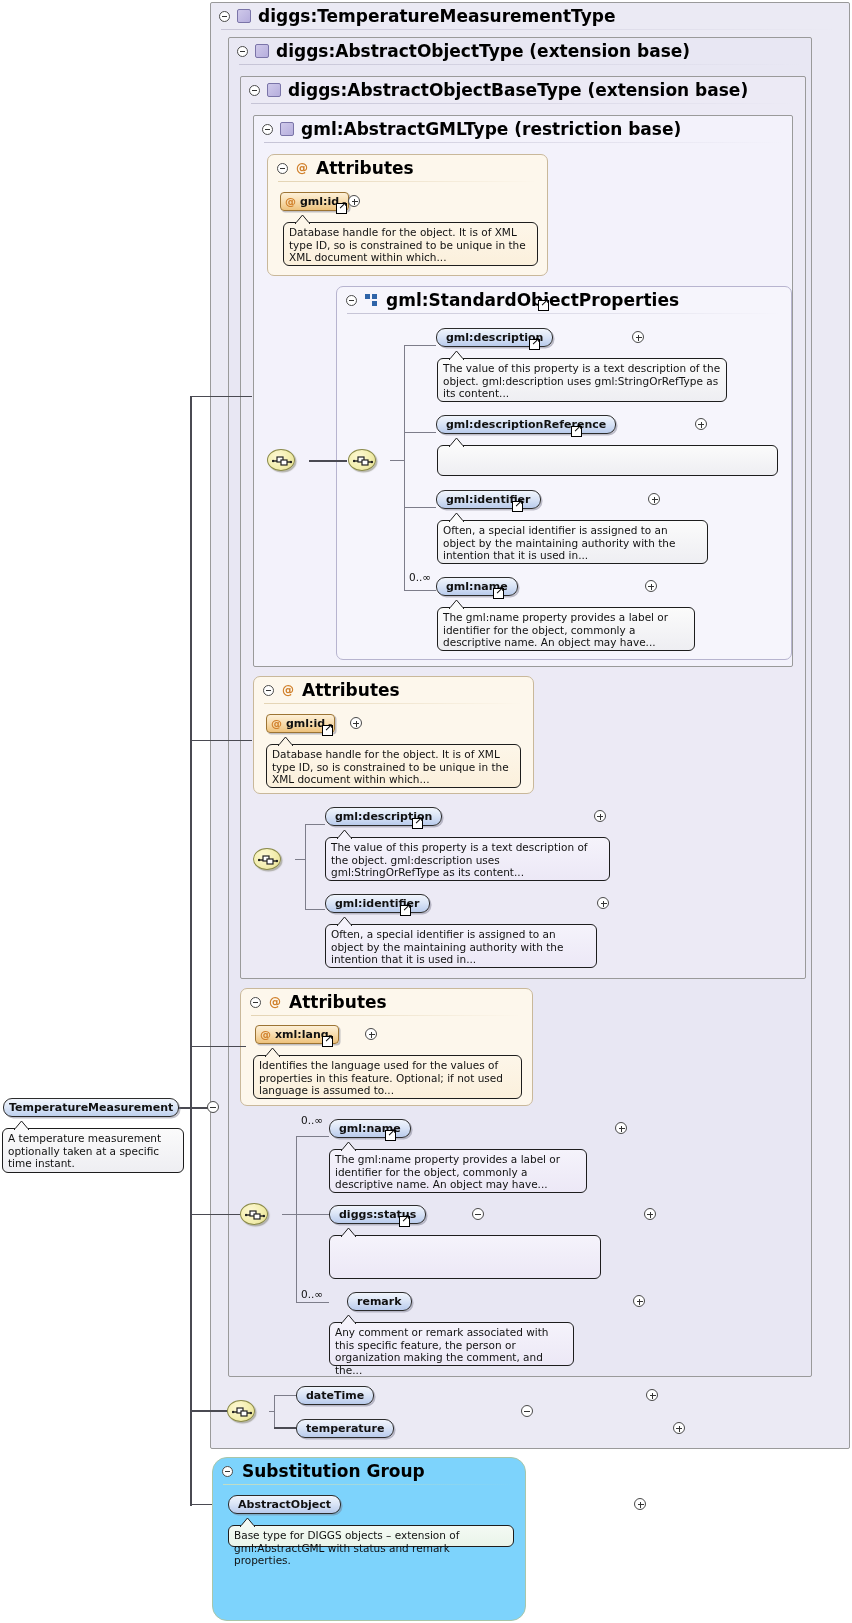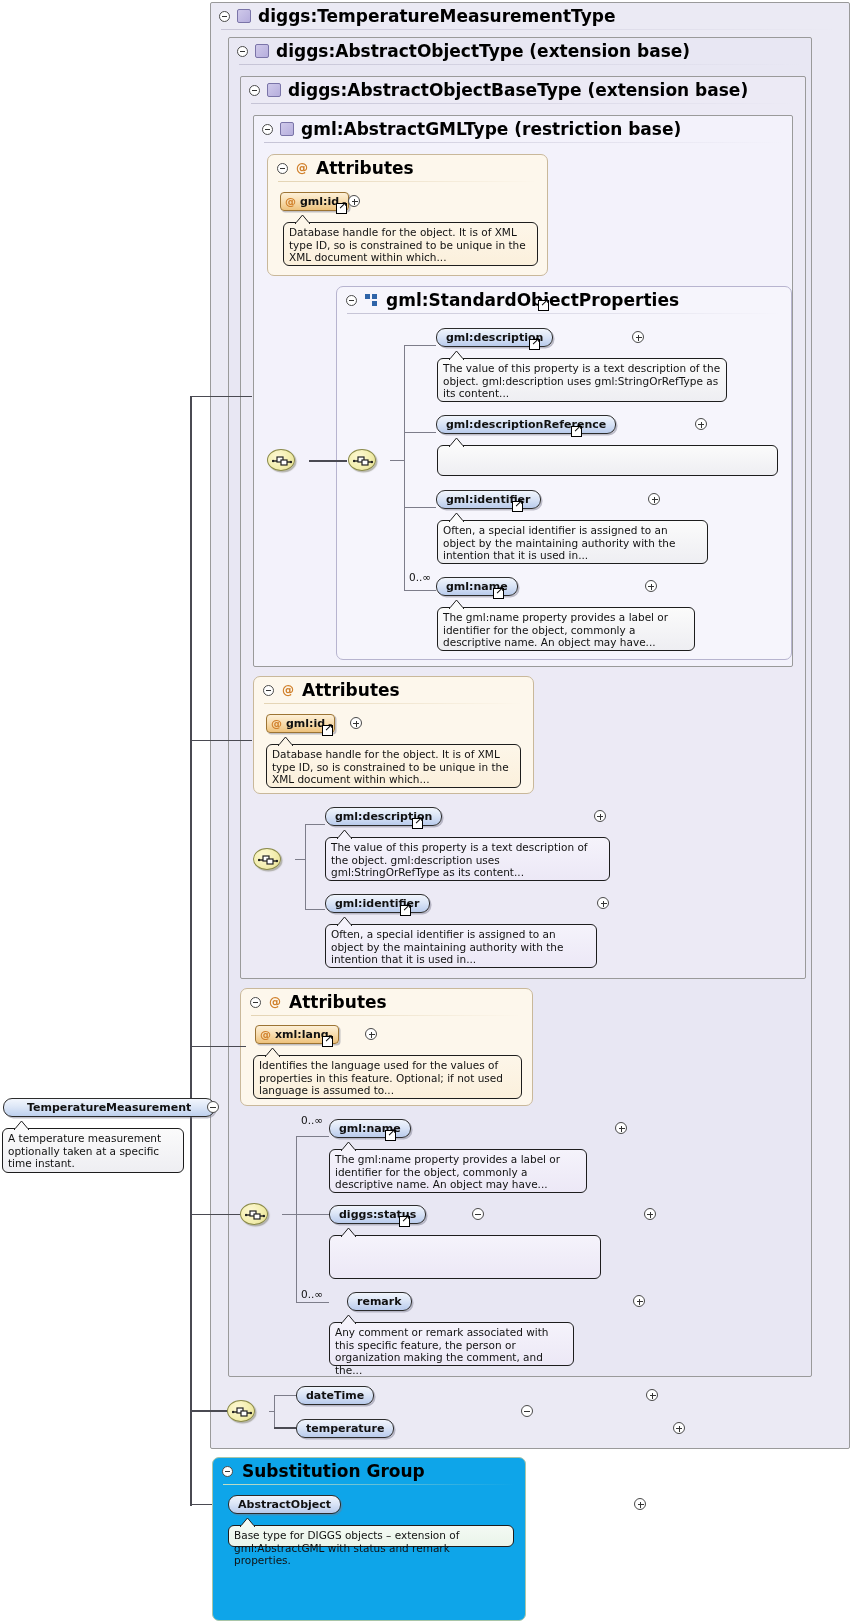--- a/index.html
+++ b/index.html
@@ -28,23 +28,23 @@
     background:#fdf7ec;
     border:1px solid #c9b89a;
     border-radius:7px;
   }
   .box.seqgroup{
     background:#f6f5fc;
     border:1px solid #b7b4cf;
     border-radius:7px;
   }
   .box.subst{
-    background:#0ea5e9;
+    background:#7dd3fc;
     border:1px solid #a9c6a9;
-    border-radius:7px;
+    border-radius:15px;
   }
 
   .box-header{
     position:absolute;left:0;top:0;right:0;height:26px;
     display:flex;align-items:center;
   }
   .hdr-sep{position:absolute;left:10px;right:10px;height:1px;
     background:linear-gradient(to right,#c6c4d6,rgba(198,196,214,0));}
   .hdr-sep.orange{background:linear-gradient(to right,#e4d4b4,rgba(228,212,180,0));}
   .hdr-sep.green{background:linear-gradient(to right,#c3ddc3,rgba(195,221,195,0));}
@@ -284,21 +284,21 @@
 <div class="ln v dark" style="left:190px;top:397px;width:2px;height:1014px;"></div>
 <div class="ln h dark" style="left:190px;top:396px;width:62px;height:1px;"></div>
 <div class="ln h dark" style="left:190px;top:740px;width:62px;height:1px;"></div>
 <div class="ln h dark" style="left:190px;top:1046px;width:56px;height:1px;"></div>
 <div class="ln h dark" style="left:190px;top:1214px;width:50px;height:1px;"></div>
 <div class="ln h dark" style="left:190px;top:1410px;width:37px;height:2px;"></div>
 <div class="ln h dark" style="left:190px;top:1504px;width:42px;height:1px;"></div>
 <div class="ln v dark" style="left:190px;top:1410px;width:2px;height:96px;"></div>
 
 
-<div class="pill root" style="left:3px;top:1098px;padding:0 23px;">
+<div class="pill root" style="left:3px;top:1098px;padding:0 5px;">
   <span>TemperatureMeasurement</span>
 </div>
 <span class="circ circ-s abs" style="left:160px;top:1101px;"></span>
 <div class="anno" style="left:2px;top:1128px;width:182px;height:45px;">
   <div class="tailline" style="left:11px;">
     <svg width="15" height="9">
         <polygon points="0,9 7.5,0 15,9" fill="#fbfbfb" stroke="#1d1d1d" stroke-width="1"></polygon>
         <line x1="1" y1="8.5" x2="14" y2="8.5" stroke="#fbfbfb" stroke-width="1.6"></line>
       </svg>
   </div>

